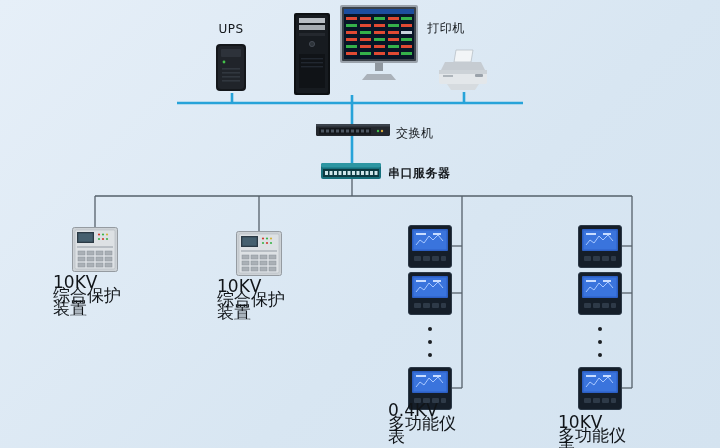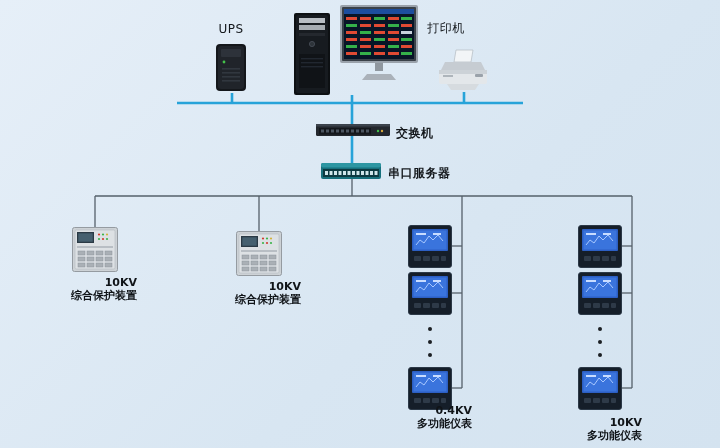--- a/index.html
+++ b/index.html
@@ -6,21 +6,21 @@
   html, body { width: 720px; height: 448px; }
   .canvas {
     position: relative; width: 720px; height: 448px; overflow: hidden;
     background: linear-gradient(135deg, #e6eff8 0%, #d8e6f2 60%, #d4e3f0 100%);
     font-family: "DejaVu Sans", "Liberation Sans", sans-serif;
   }
   .wires { position: absolute; left: 0; top: 0; }
   .device { position: absolute; line-height: 0; }
   .label { position: absolute; font-size: 12px; color: #14181c; letter-spacing: 0.5px; }
   .label.center { text-align: center; }
-  .caption { position: absolute; font-size: 11px; font-weight: bold; color: #101418; text-align: right; line-height: 13px; }
+  .caption { position: absolute; font-size: 17px; font-weight: normal; color: #101418; text-align: left; line-height: 13px; }
   .dots { position: absolute; display: flex; flex-direction: column; align-items: center; gap: 9px; width: 12px; }
   .dots i { width: 4px; height: 4px; background: #1b1f23; border-radius: 50%; display: block; }
 </style>
 </head>
 <body>
 
 <div class="canvas">
 
   <svg class="wires" width="720" height="448" viewBox="0 0 720 448">
     <g stroke="#27a3d9" stroke-width="2.6" fill="none">
@@ -146,21 +146,21 @@
           <rect x="30" y="8.5" width="3" height="3"></rect>
         <rect x="35" y="8.5" width="3" height="3"></rect>
           <rect x="40" y="8.5" width="3" height="3"></rect>
         <rect x="45" y="8.5" width="3" height="3"></rect>
           <rect x="50" y="8.5" width="3" height="3"></rect>
       </g>
       <circle cx="62" cy="10" r="1.2" fill="#43c24a"></circle>
       <circle cx="66" cy="10" r="1.2" fill="#d7a73c"></circle>
     </svg>
   </div>
-  <div class="label" style="left:396px; top:125px;font-weight:bold;">交换机</div>
+  <div class="label" style="left:396px; top:125px;">交换机</div>
 
   <div class="device" style="left:320px; top:161px;">
     <svg width="62" height="20" viewBox="0 0 62 20">
       <rect x="1" y="2" width="60" height="16" rx="2" fill="#17707c"></rect>
       <rect x="1" y="2" width="60" height="4.5" rx="2" fill="#2d96a2"></rect>
       <rect x="3" y="8" width="56" height="8" fill="#0c3a41"></rect>
       <g fill="#cfe6ea">
         <rect x="5" y="10" width="3" height="4"></rect>
           <rect x="9.5" y="10" width="3" height="4"></rect>
         <rect x="14" y="10" width="3" height="4"></rect>

